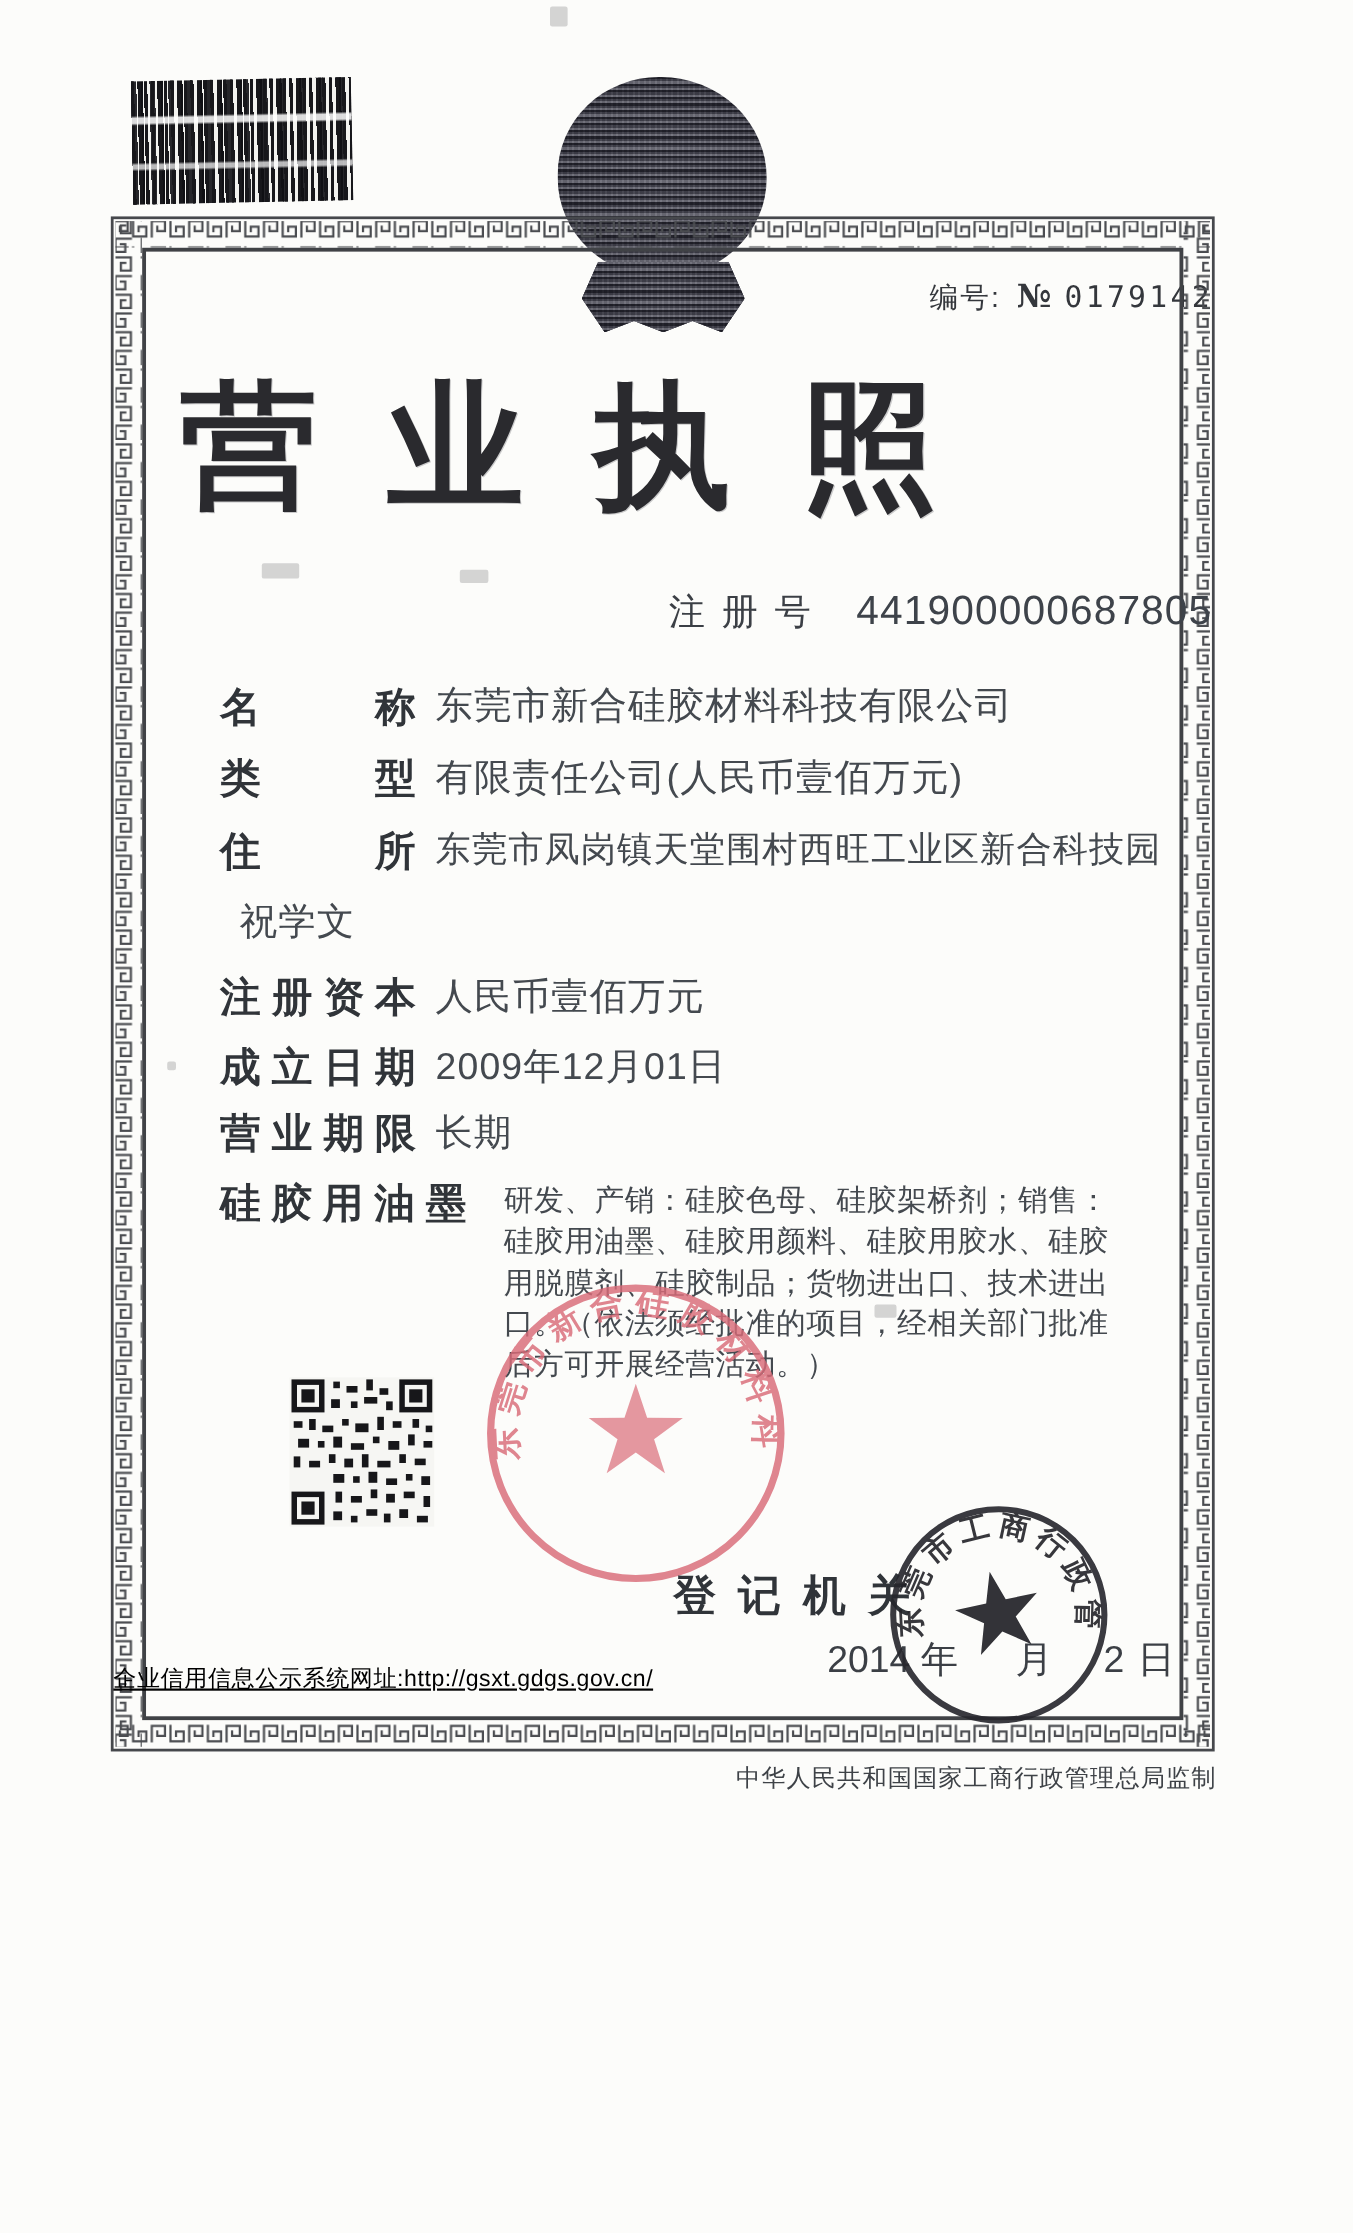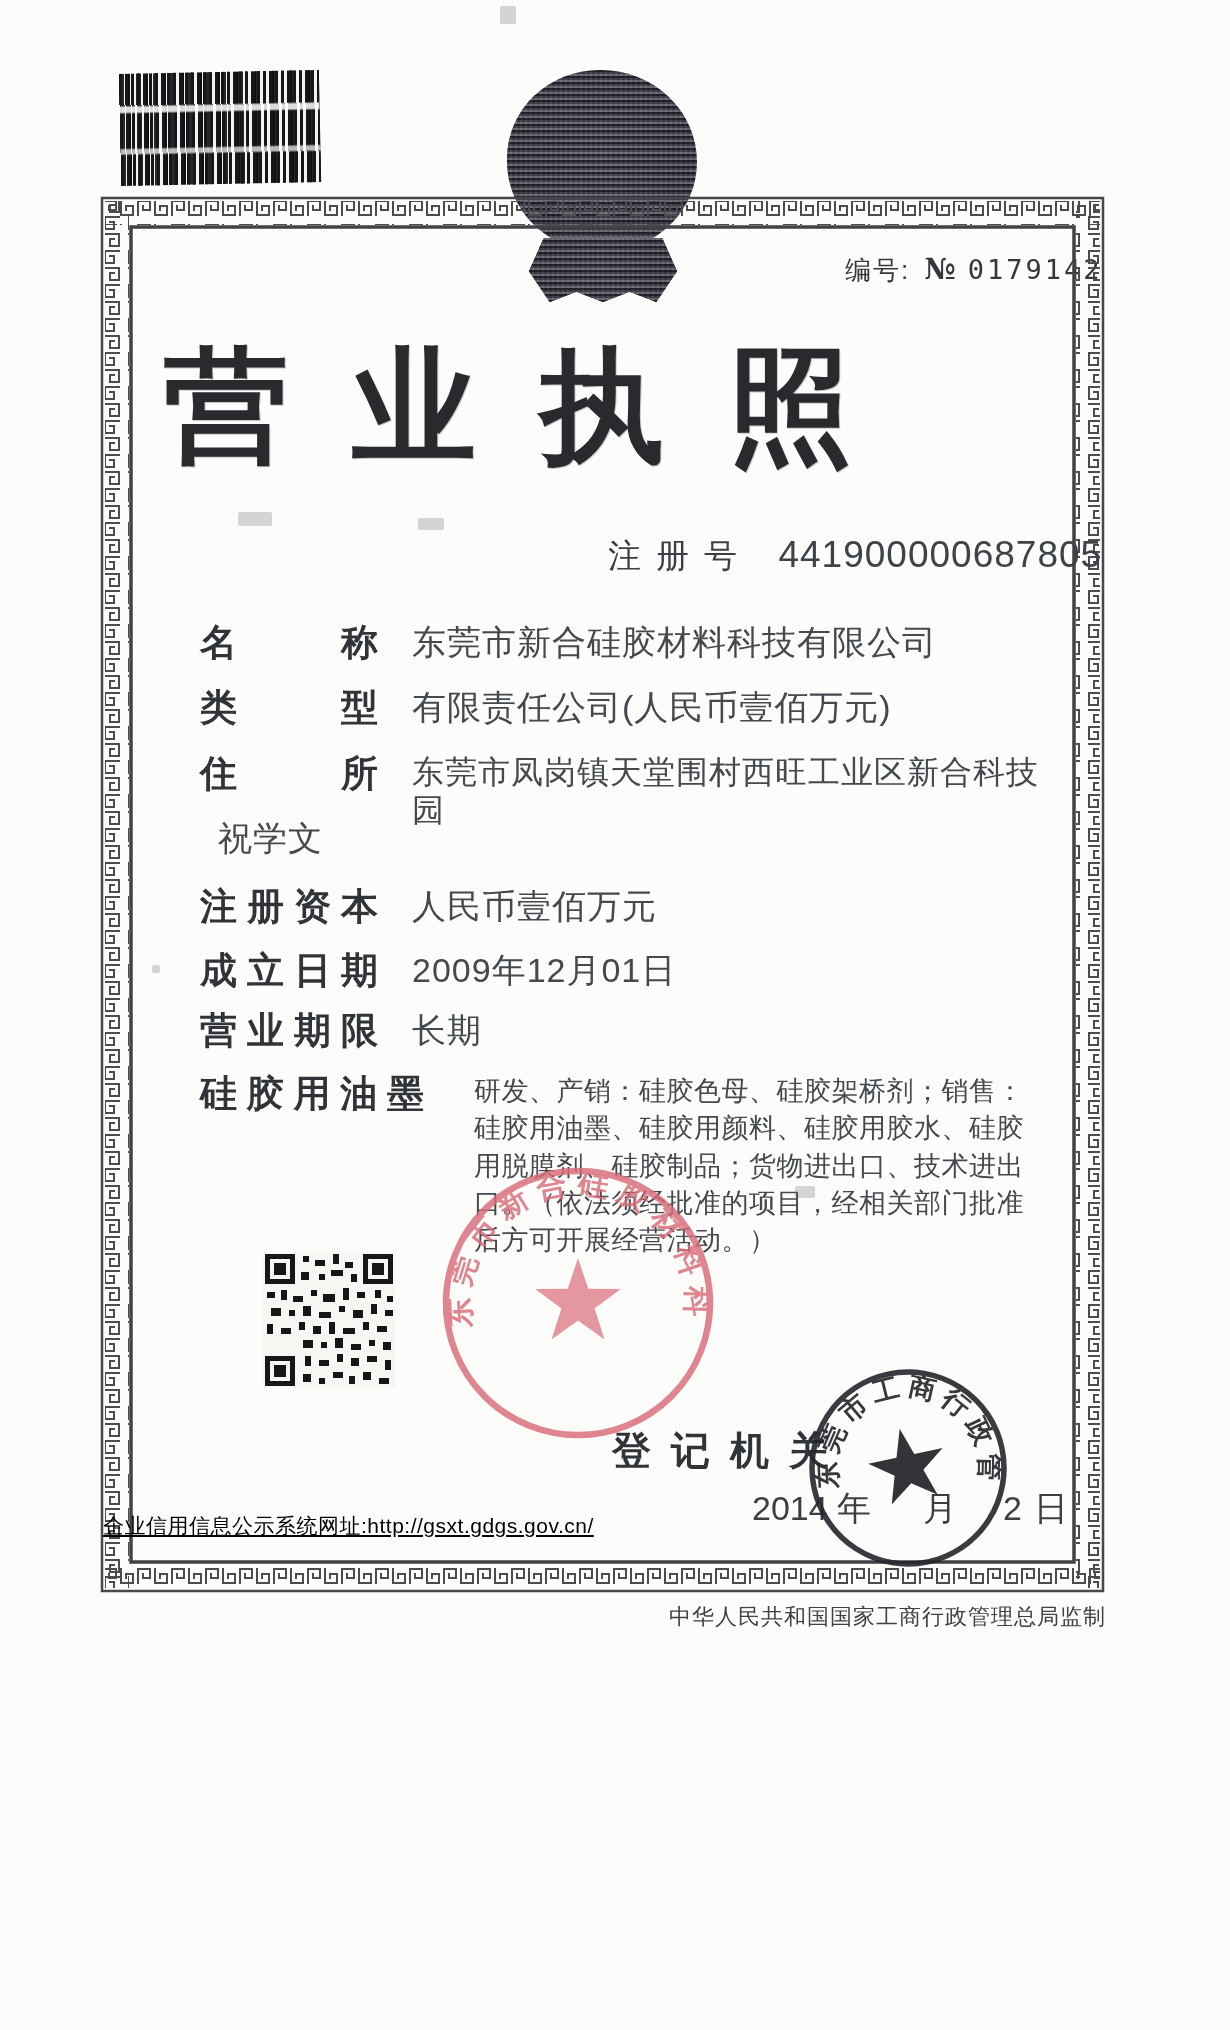--- a/index.html
+++ b/index.html
@@ -41,21 +41,21 @@
     font-weight:bold;color:#2a2a2e;letter-spacing:64px;padding-left:64px;box-sizing:border-box;
     text-shadow:1px 1px 0 rgba(110,110,115,.35);white-space:nowrap;}
 
   
   .regline{left:608px;top:534px;white-space:nowrap;}
   .regline .rlabel{font-size:33px;letter-spacing:15px;color:#3b3f45;font-weight:500;}
   .regline .rnum{font-size:37px;color:#3e434a;margin-left:22px;letter-spacing:1px;font-weight:500;}
 
   
   .fields{left:200px;top:615px;width:870px;height:640px;}
-  .row{position:absolute;left:0;display:flex;align-items:flex-start;width:870px;gap:16px;}
+  .row{position:absolute;left:0;display:flex;align-items:flex-start;width:870px;}
   .flabel{width:178px;font-size:37px;font-weight:600;color:#303439;
     text-align:justify;text-align-last:justify;flex:none;line-height:1.15;}
   .fvalue{margin-left:18px;font-size:34px;color:#44494f;line-height:1.2;letter-spacing:1px;}
   .row-addr .fvalue{font-size:32px;}
   .row-scope .flabel{width:224px;}
   .row-scope .fvalue{margin-left:34px;width:575px;font-size:27px;line-height:1.38;letter-spacing:.5px;}
 
   
   .qr{left:263px;top:1252px;}
 

